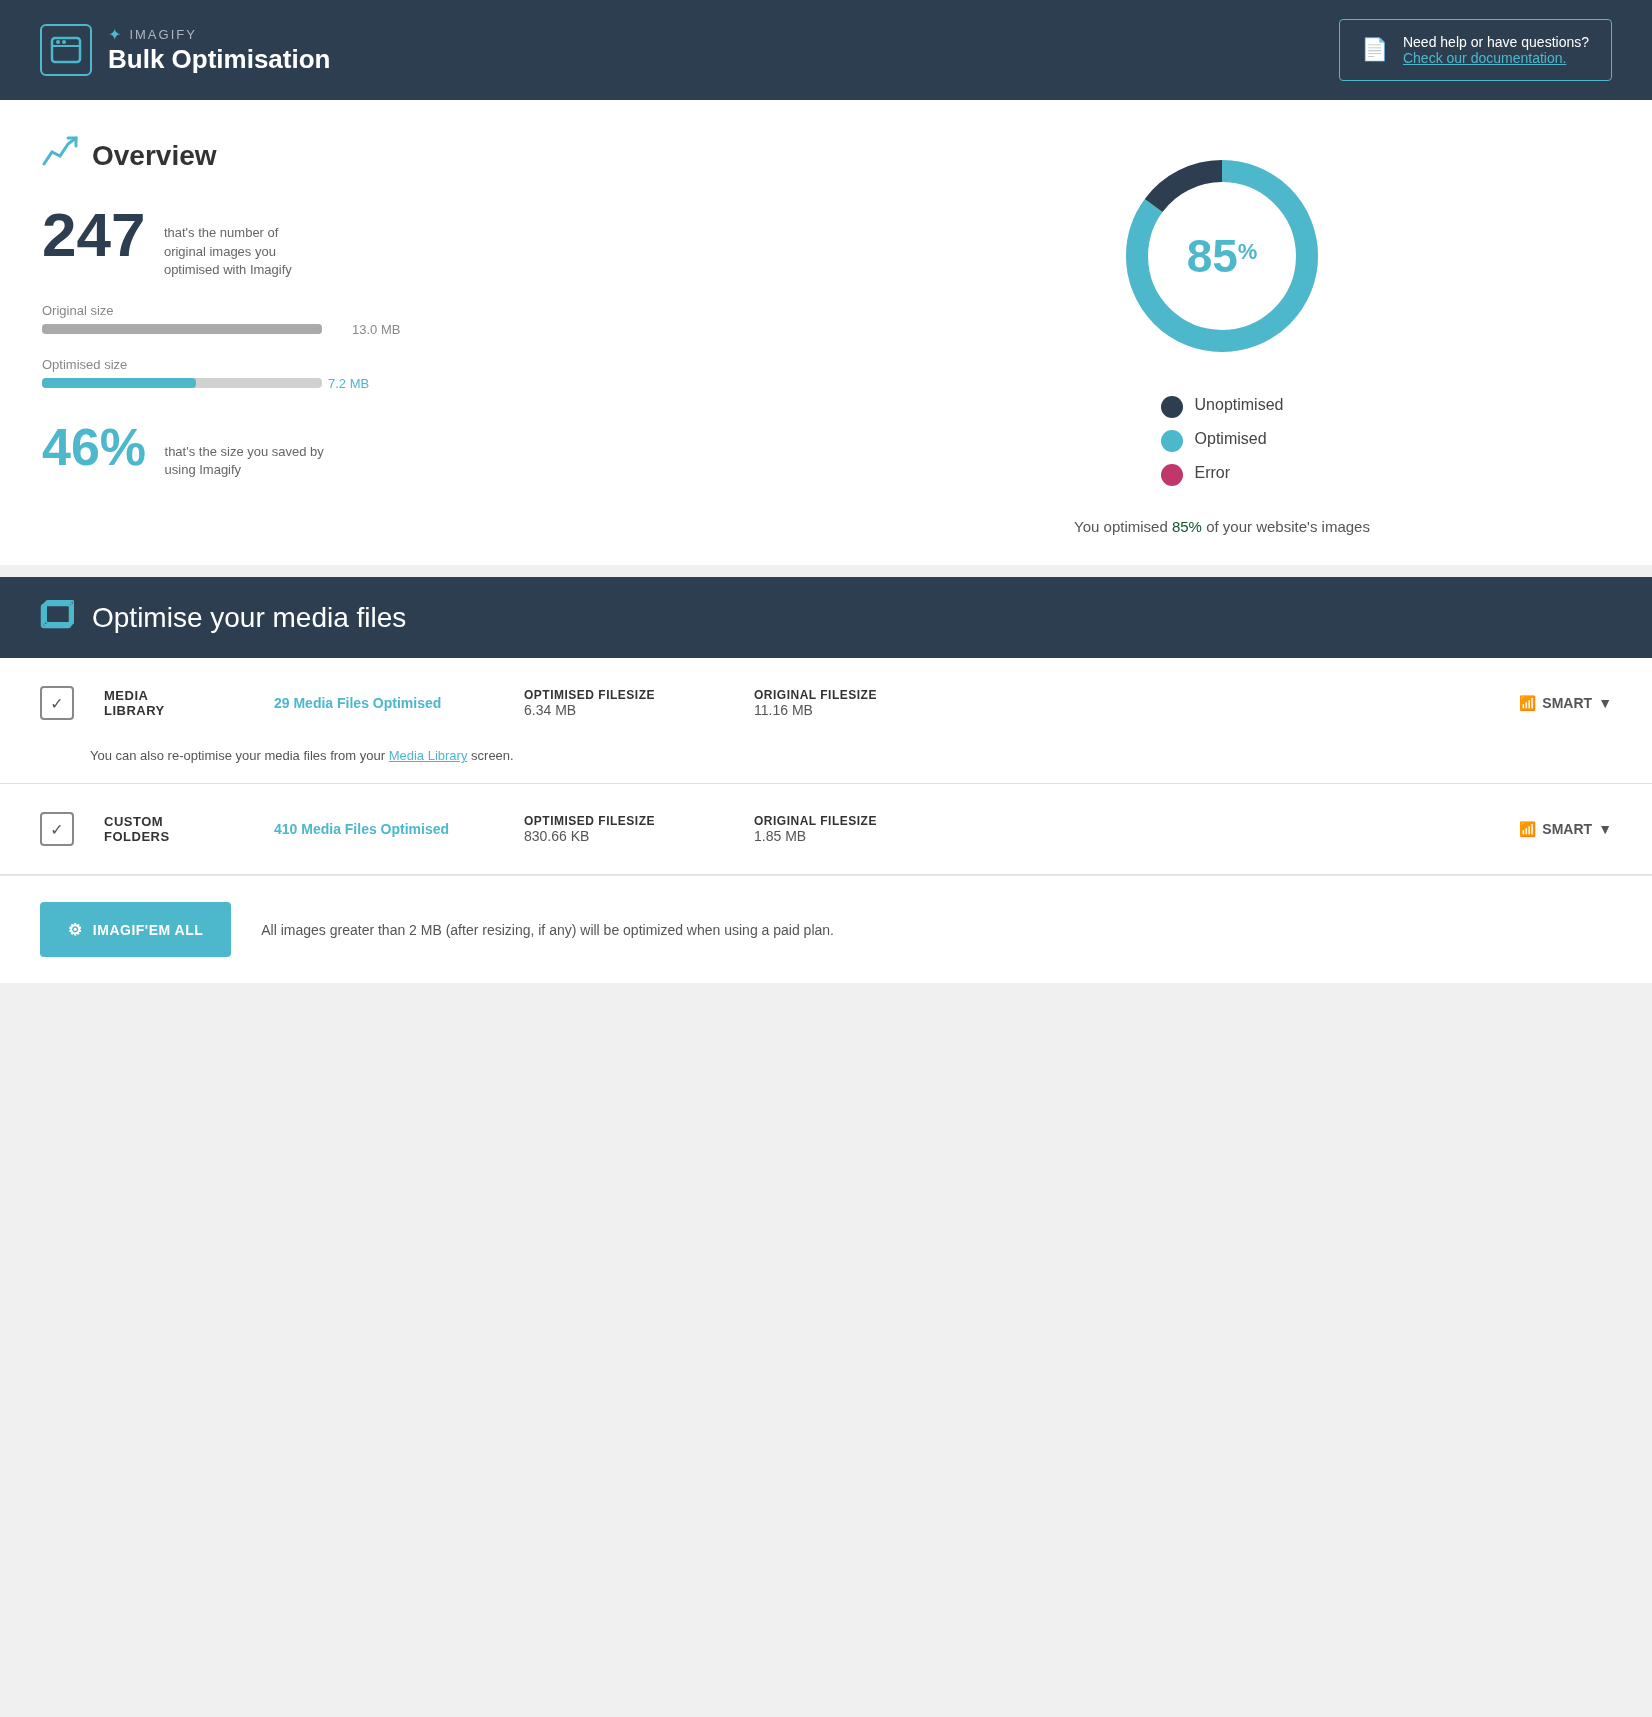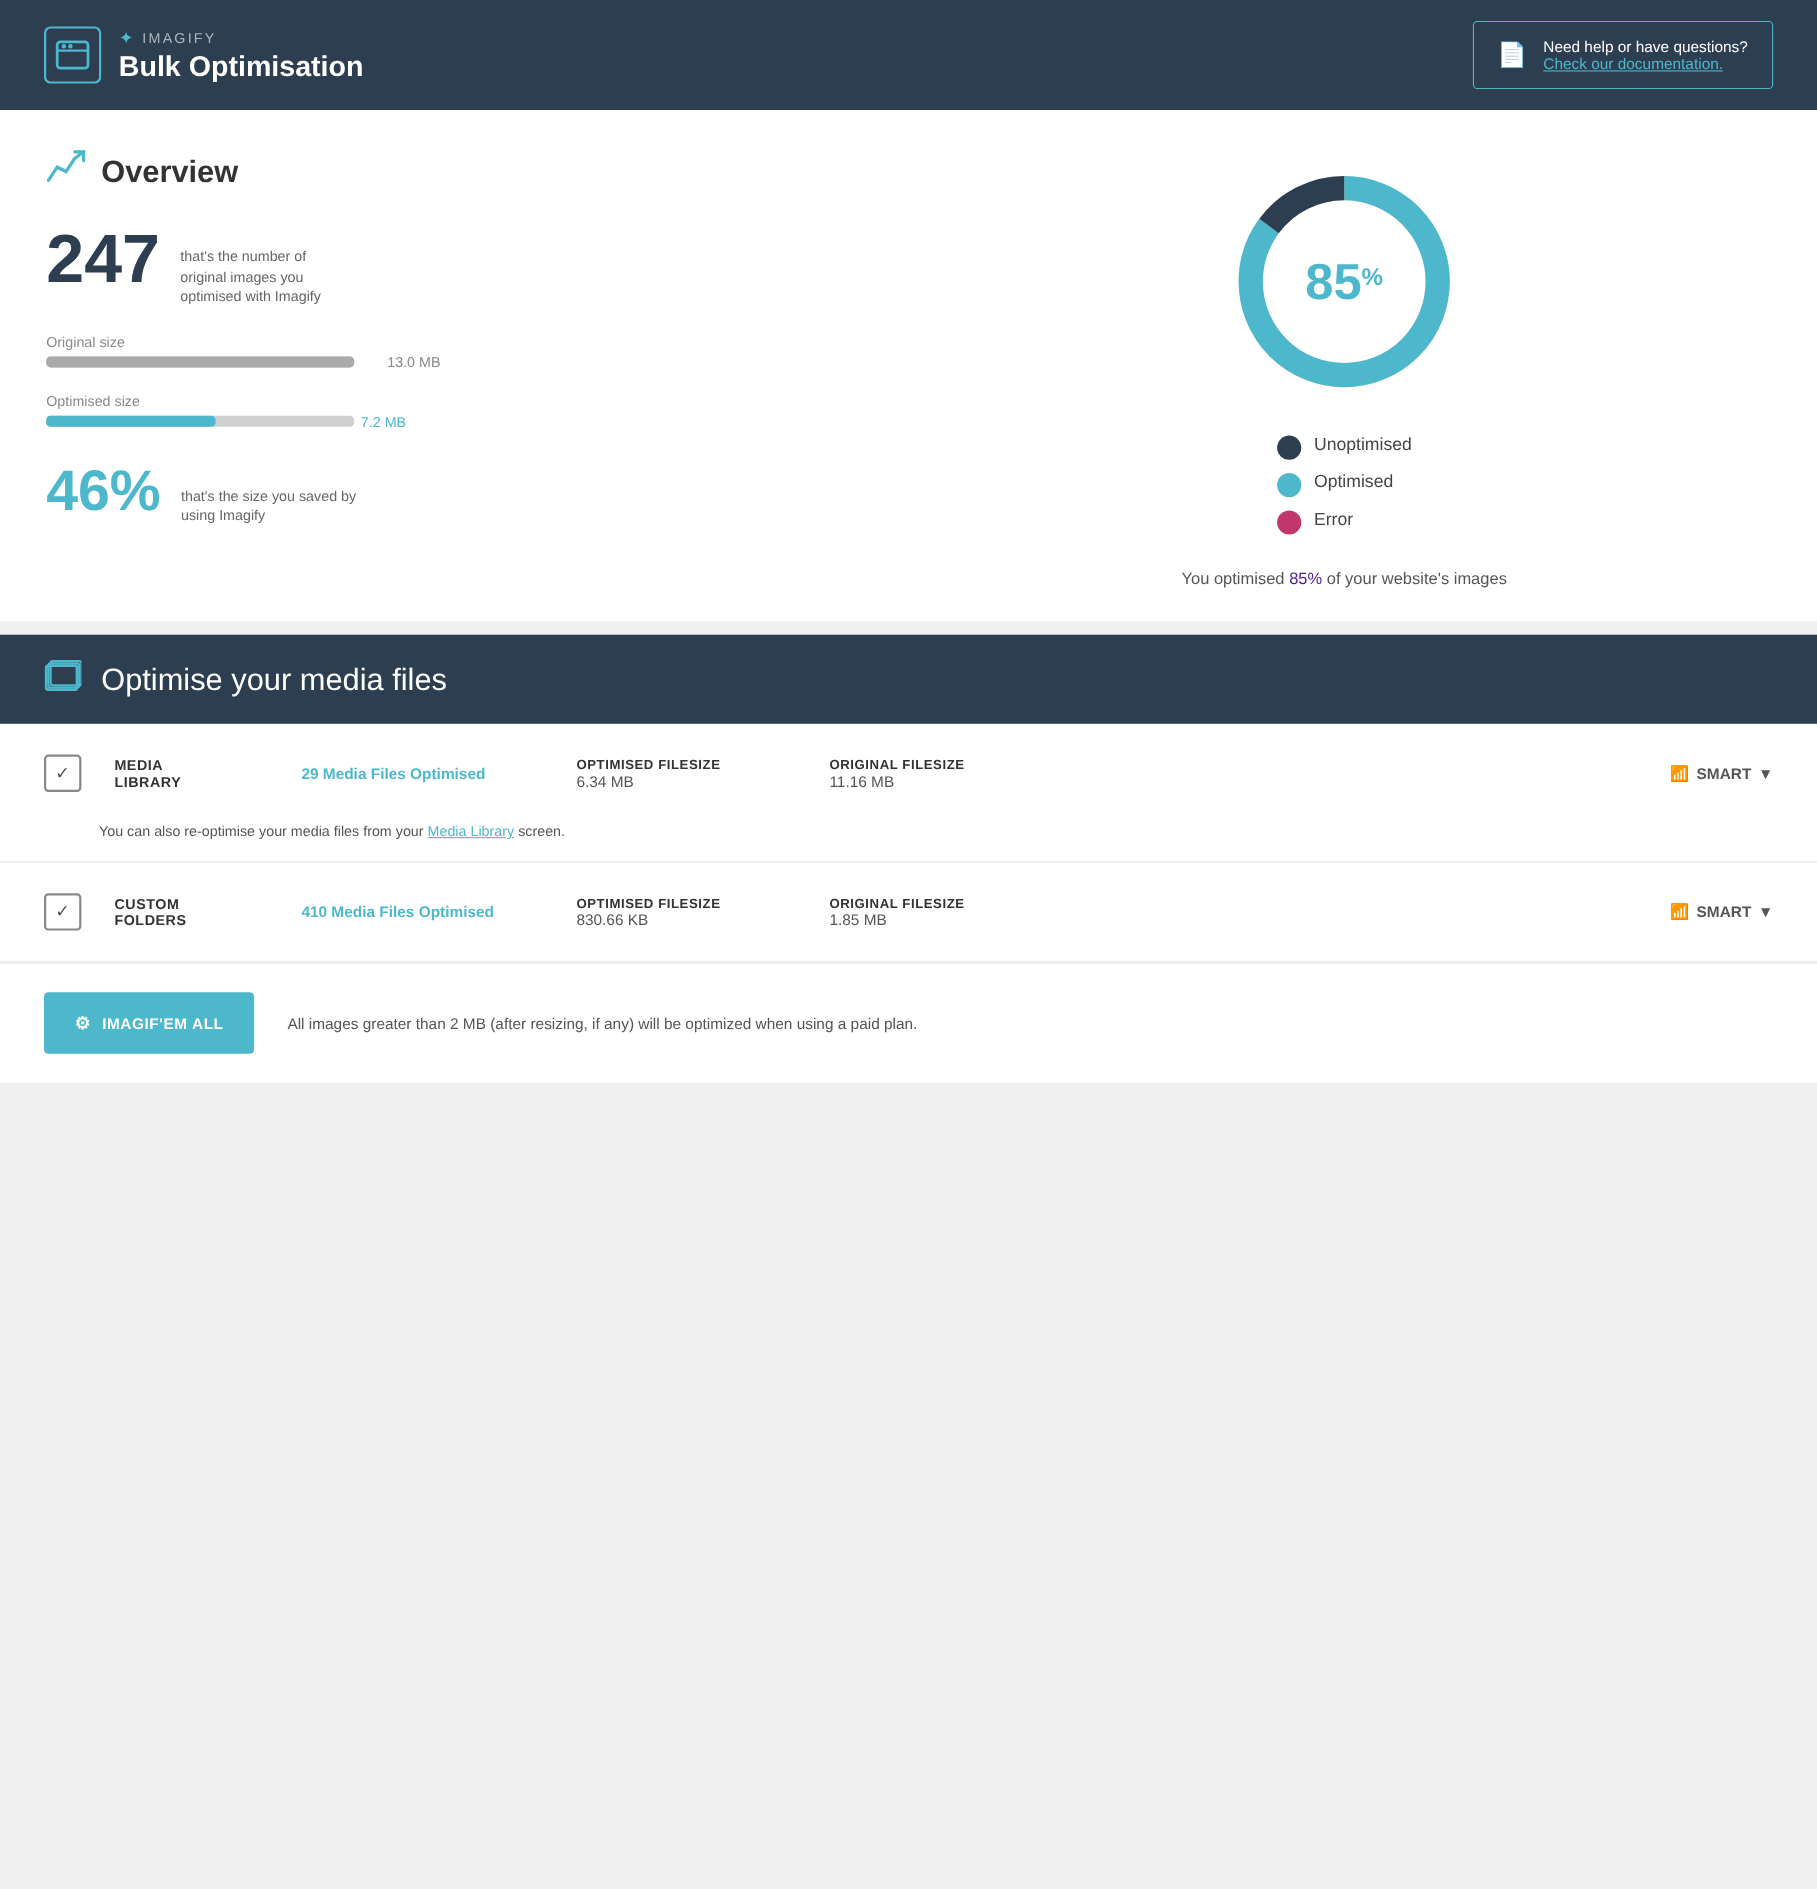--- a/index.html
+++ b/index.html
@@ -103,21 +103,21 @@
 
     
     .legend { margin: 10px 0; }
     .legend-item { display: flex; align-items: flex-start; gap: 12px; margin-bottom: 12px; font-size: 16px; color: #444; }
     .legend-dot { width: 22px; height: 22px; border-radius: 50%; display: inline-block; flex-shrink: 0; }
     .legend-dot-dark { background: #2c3e50; }
     .legend-dot-blue { background: #4db8cc; }
     .legend-dot-pink { background: #c0386b; }
 
     .optimised-summary { text-align: center; font-size: 15px; color: #555; margin-top: 10px; }
-    .optimised-summary-pct { color: #4c1d95; }
+    .optimised-summary-pct { color: #14532d; }
 
     
     .section-separator { height: 12px; background: #f0f0f0; }
 
     
     .media-section { background: #ffffff; }
     .media-section-header {
       background: #2c3e50;
       display: flex; align-items: center; gap: 18px;
       padding: 22px 40px;

